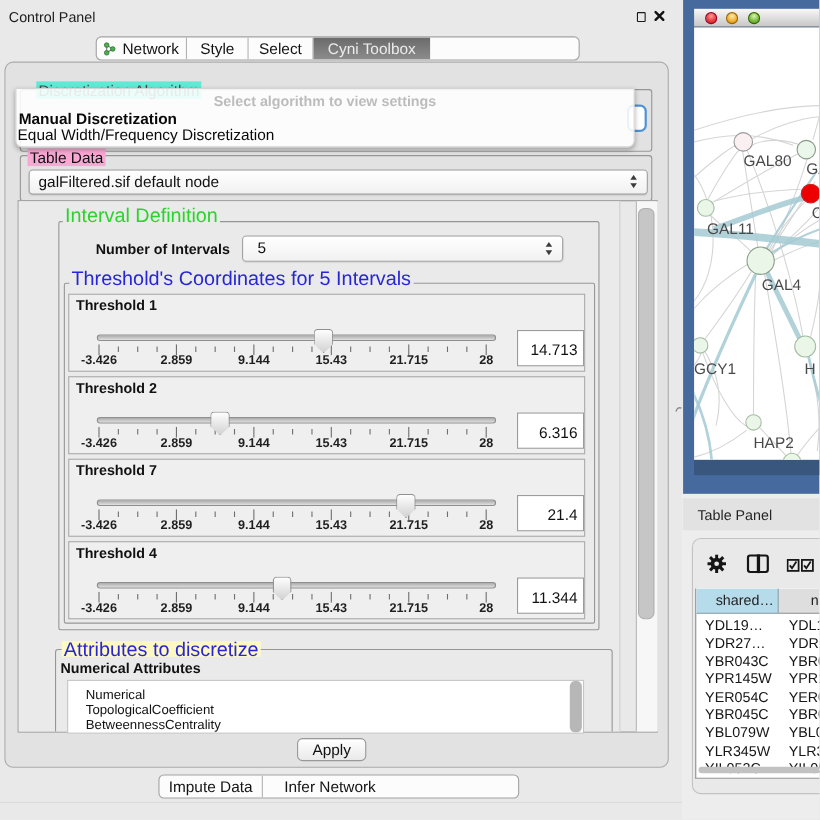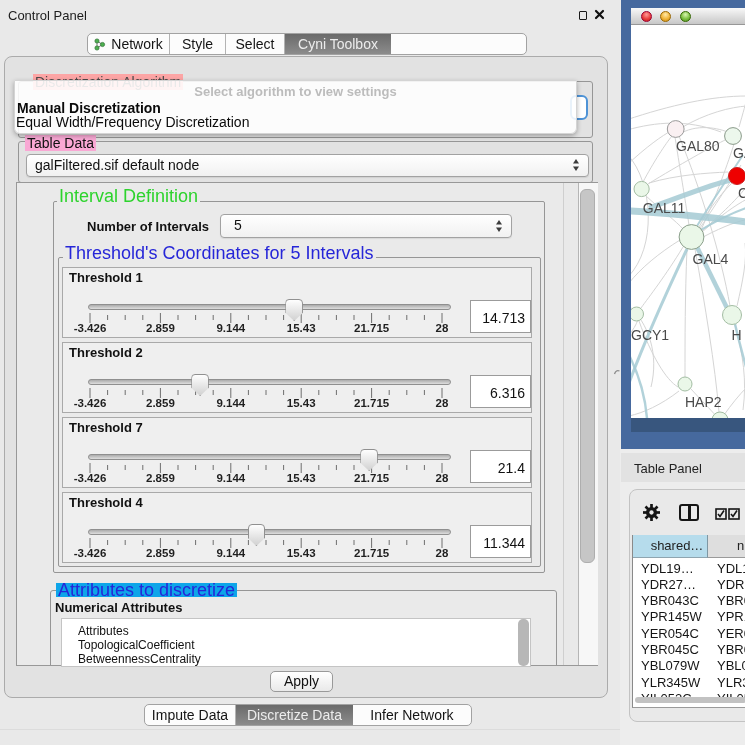--- a/index.html
+++ b/index.html
@@ -38,21 +38,21 @@
         <circle cx="3" cy="3" r="2.1" fill="#4caf50" stroke="#2e7031" stroke-width=".7"></circle>
         <circle cx="3" cy="10" r="2.1" fill="#4caf50" stroke="#2e7031" stroke-width=".7"></circle>
         <circle cx="8.5" cy="6.5" r="2.1" fill="#4caf50" stroke="#2e7031" stroke-width=".7"></circle>
       </svg>Network</div>
  <div class="it" style="width:56px">Style</div>
  <div class="it" style="width:59px">Select</div>
  <div class="it sel" style="width:106px">Cyni Toolbox</div>
 </div>
 
 <div class="grp" style="left:18px;top:81px;width:573px;height:55px"></div>
-<div class="abs" style="left:33px;top:74px;font-size:14px;color:#4a4a4a;background:#fca5a5;padding:0 2px">Discretization Algorithm</div>
+<div class="abs" style="left:33px;top:74px;font-size:14px;color:#4a4a4a;background:#5eead4;padding:0 2px">Discretization Algorithm</div>
 
 <div class="abs" style="left:570px;top:95px;width:18px;height:25px;background:#fff;border:2.5px solid #4e93d6;border-radius:6px;box-sizing:border-box"></div>
 
 <div class="grp" style="left:18px;top:141px;width:573px;height:40px"></div>
 <div class="abs" style="left:25px;top:135px;font-size:14px;color:#111;background:#f9a8d4;padding:0 2px">Table Data</div>
 <div class="combo" style="left:26px;top:154px;width:561px;height:21px"></div>
 <div class="ctext" style="left:35px;top:157px">galFiltered.sif default node</div>
 <svg class="abs" style="left:572px;top:159px" width="8" height="12" viewBox="0 0 8 12">
     <path d="M4 0 L7 4.4 L1 4.4 Z" fill="#3c3c3c"></path>
     <path d="M4 12 L7 7.6 L1 7.6 Z" fill="#3c3c3c"></path>
@@ -214,34 +214,33 @@
     <div class="ticklbl" style="left:301.2px;top:547px">15.43</div>
     <div class="ticklbl" style="left:371.6px;top:547px">21.715</div>
     <div class="ticklbl" style="left:442px;top:547px">28</div>
     <div class="thumb" style="left:247.65px;top:524px"></div>
     <div class="vbox" style="left:470px;top:525px">11.344</div>
   </div>
 
 <div class="abs" style="left:17px;top:183px;width:563px;height:482px;overflow:hidden">
   <div style="position:absolute;left:33px;top:407px;width:505px;height:90px;border:1px solid #969696;border-radius:3px"></div>
 </div>
-<div class="gtitle" style="left:56px;top:583px;color:#2626d8;background:#0ea5e9">Attributes to discretize</div>
+<div class="gtitle" style="left:56px;top:583px;color:#2626d8;background:#fef9c3">Attributes to discretize</div>
 <div class="tbold" style="left:55px;top:600px">Numerical Attributes</div>
 <div class="abs" style="left:61px;top:618px;width:468px;height:47px;background:#fff;border:1px solid #c4c4c4;overflow:hidden">
-  <div style="position:absolute;left:16px;top:5px;font-size:12px;color:#111">Attributes</div>
+  <div style="position:absolute;left:16px;top:5px;font-size:12px;color:#111">Numerical</div>
   <div style="position:absolute;left:16px;top:19px;font-size:12px;color:#111">TopologicalCoefficient</div>
   <div style="position:absolute;left:16px;top:33px;font-size:12px;color:#111">BetweennessCentrality</div>
   <div style="position:absolute;right:1px;top:0px;width:11px;height:47px;background:#b7b7b7;border-radius:5px"></div>
 </div>
 
 <div class="abs" style="left:270px;top:671px;width:63px;height:21px;background:linear-gradient(#ffffff,#e9e9e9);border:1px solid #999;border-radius:5px;box-sizing:border-box;text-align:center;font-size:14px;color:#111;line-height:19px">Apply</div>
 
 <div class="seg" style="left:144px;top:704px;width:326px;height:20px">
  <div class="it" style="width:94px">Impute Data</div>
- <div class="it sel" style="width:121px">Discretize Data</div>
  <div class="it" style="width:122px">Infer Network</div>
 </div>
 
 <div class="abs" style="left:14px;top:80px;width:563px;height:54px;background:rgba(255,255,255,0.88);border:1px solid #d4d4d4;border-radius:1px 1px 6px 6px;box-shadow:0 2px 5px rgba(0,0,0,0.3);box-sizing:border-box"></div>
 <div class="abs" style="left:14px;top:84px;width:563px;text-align:center;font-size:13px;font-weight:bold;color:#bcbcbc">Select algorithm to view settings</div>
 <div class="abs" style="left:17px;top:100px;font-size:14px;font-weight:bold;color:#0a0a0a">Manual Discretization</div>
 <div class="abs" style="left:16px;top:114px;font-size:14px;color:#0a0a0a">Equal Width/Frequency Discretization</div>
 
 <svg class="abs" style="left:613px;top:368px" width="8" height="8" viewBox="0 0 8 8">
     <path d="M1.5 6 Q3 1.5 6.5 3" stroke="#8a8a8a" stroke-width="1.3" fill="none"></path>

